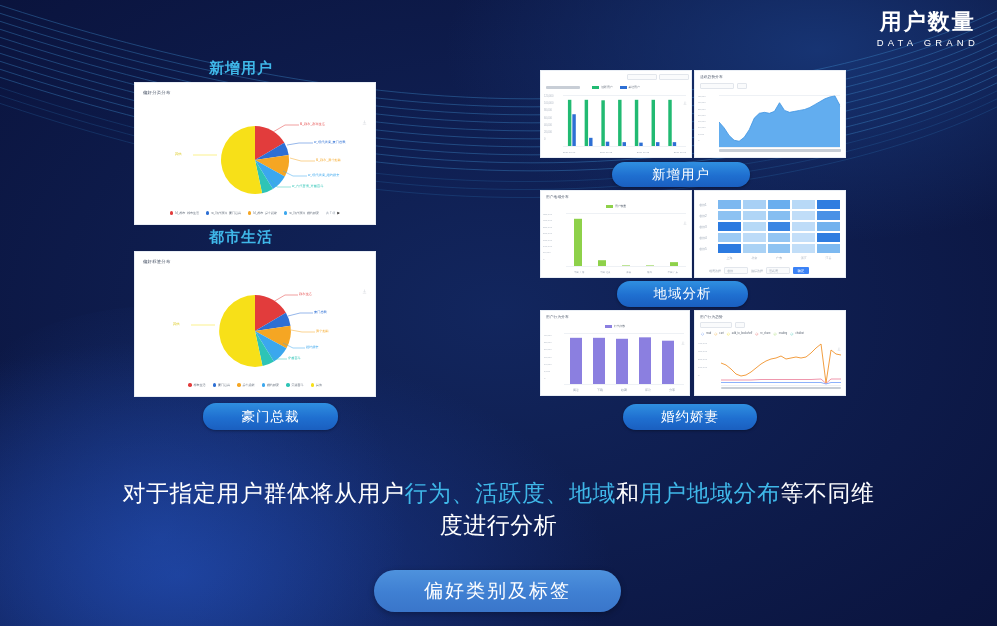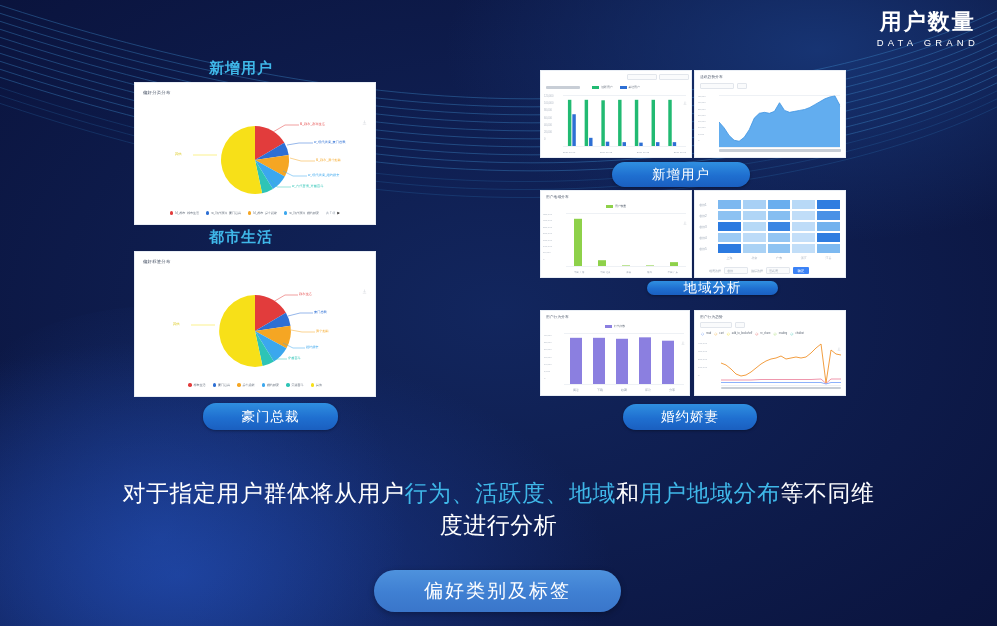--- a/index.html
+++ b/index.html
@@ -568,21 +568,21 @@
     <div>200,000</div>
     <div>100,000</div>
     <div>0</div>
   </div>
   <div style="position:absolute; left:26px; right:4px; bottom:2px;">
     <span class="blur-text" style="width:100%; height:2.5px;"></span>
   </div>
 </div>
 
 <div class="pill" style="left:612px; top:162px; width:138px; height:25px;">新增用户</div>
-<div class="pill" style="left:647px; top:281px; width:131px; height:14px;">地域分析</div>
+<div class="pill" style="left:617px; top:281px; width:131px; height:26px;">地域分析</div>
 <div class="pill" style="left:623px; top:404px; width:134px; height:26px;">婚约娇妻</div>
 <div class="pill" style="left:203px; top:403px; width:135px; height:27px;">豪门总裁</div>
 
 <div id="desc">
   <span>对于指定用户群体将从用户</span><span class="hl">行为、活跃度、地域</span><span>和</span><span class="hl">用户地域分布</span><span>等不同维度进行分析</span>
 </div>
 
 <div id="cta-main">偏好类别及标签</div>
 
 </body></html>

